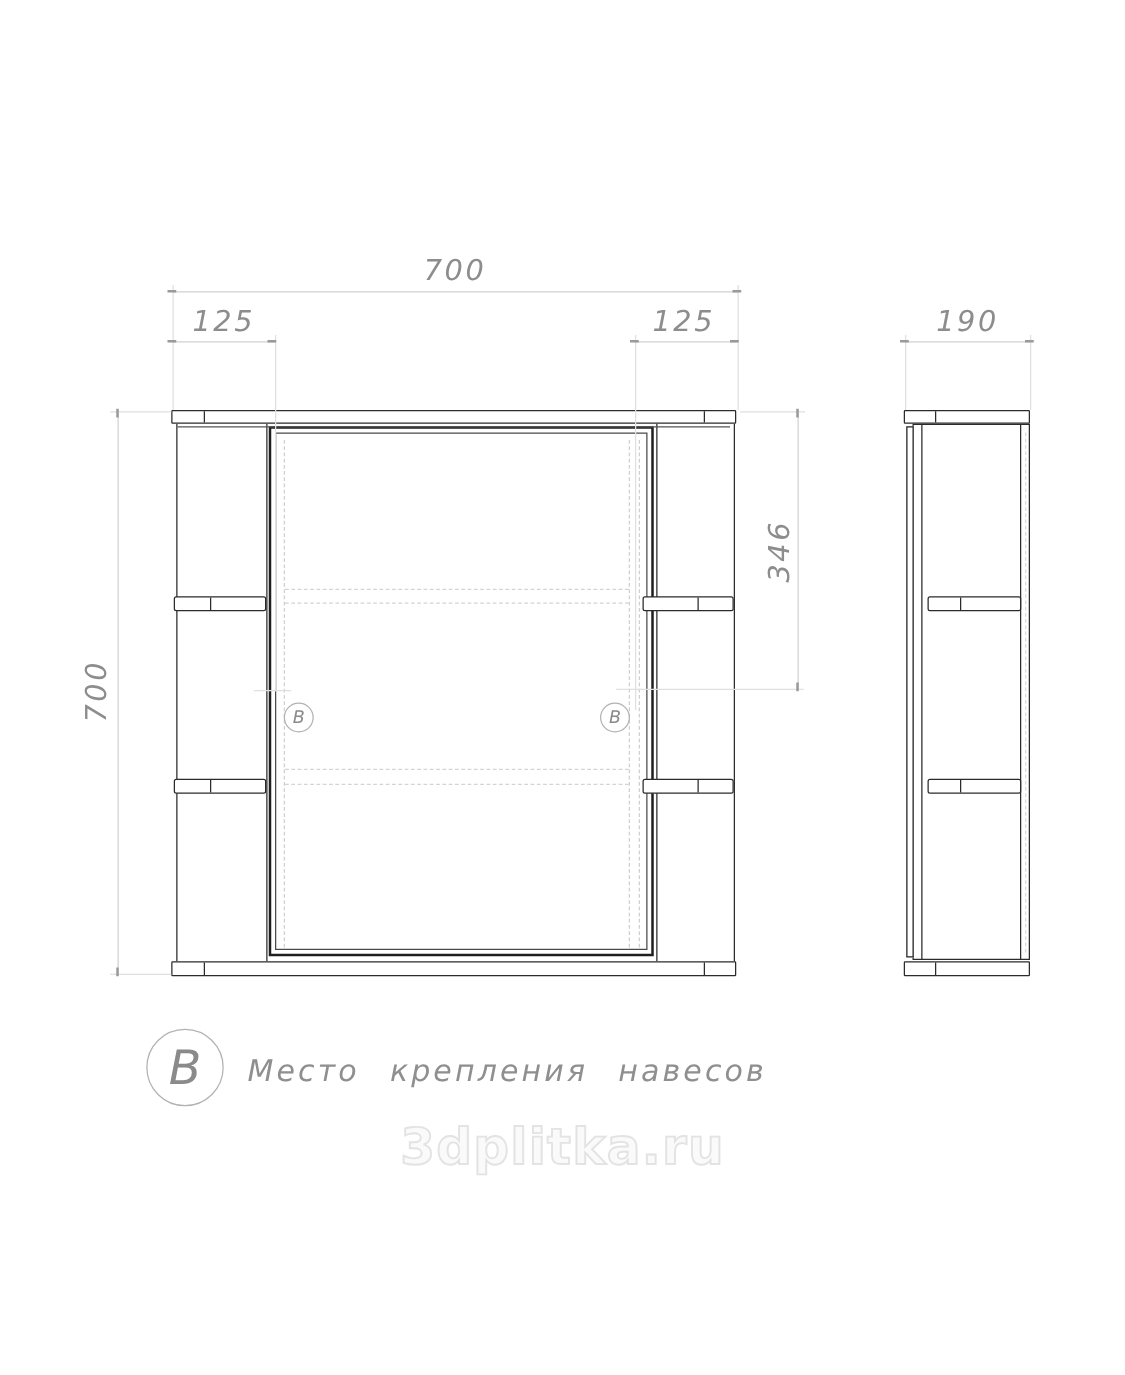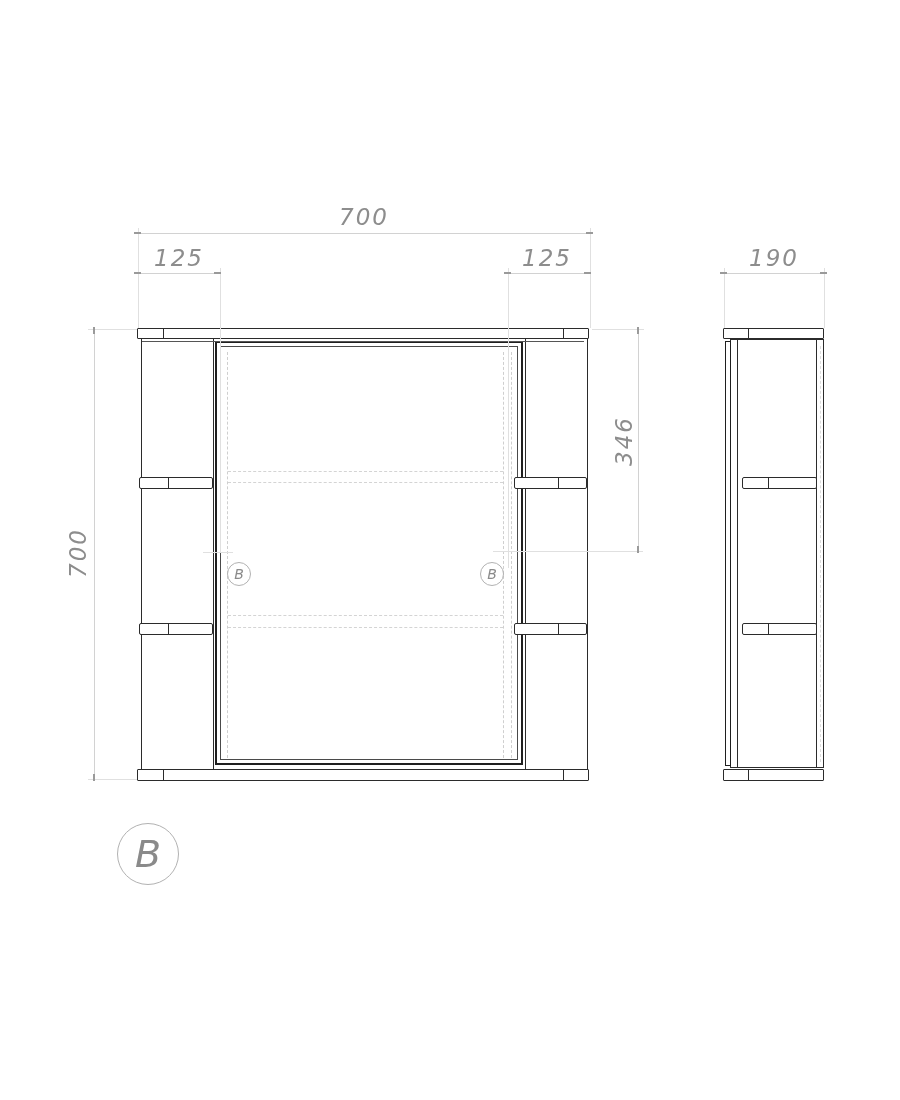--- a/index.html
+++ b/index.html
@@ -46,20 +46,21 @@
     position:absolute; left:290px; top:895px; width:320px; text-align:center;
     font-weight:bold; font-size:40px; letter-spacing:1px;
     color:#fafafa; -webkit-text-stroke:1.5px #e3e3e3;
   }
 </style>
 </head>
 <body>
 
 <div class="canvas">
 
+  <div class="watermark">3dplitka.ru</div>
 
   <div class="vl" style="left:141px; top:339px; height:430px;"></div>
   <div class="vl" style="left:213px; top:339px; height:430px;"></div>
   <div class="vl" style="left:525px; top:339px; height:430px;"></div>
   <div class="vl" style="left:587px; top:339px; height:430px;"></div>
 
   <div class="box2" style="left:215px; top:341px; width:308px; height:424px;"></div>
   <div class="inner" style="left:220px; top:346px; width:298px; height:414px;"></div>
 
   <div class="dash-v" style="left:227px; top:352px; height:406px;"></div>
@@ -148,14 +149,15 @@
 
   <div class="ext-h" style="left:592px; top:329px; width:52px;"></div>
   <div class="dim-v" style="left:638px; top:330px; height:222px;"></div>
   <div class="tick-v" style="left:637px; top:327px;"></div>
   <div class="tick-v" style="left:637px; top:546px;"></div>
   <div class="dimtext rot" style="left:574px; top:428px;">346</div>
 
   <div class="legend-circle">
     <span>B</span>
   </div>
+  <div class="legend-text">Место крепления навесов</div>
 
 </div>
 
 </body></html>

